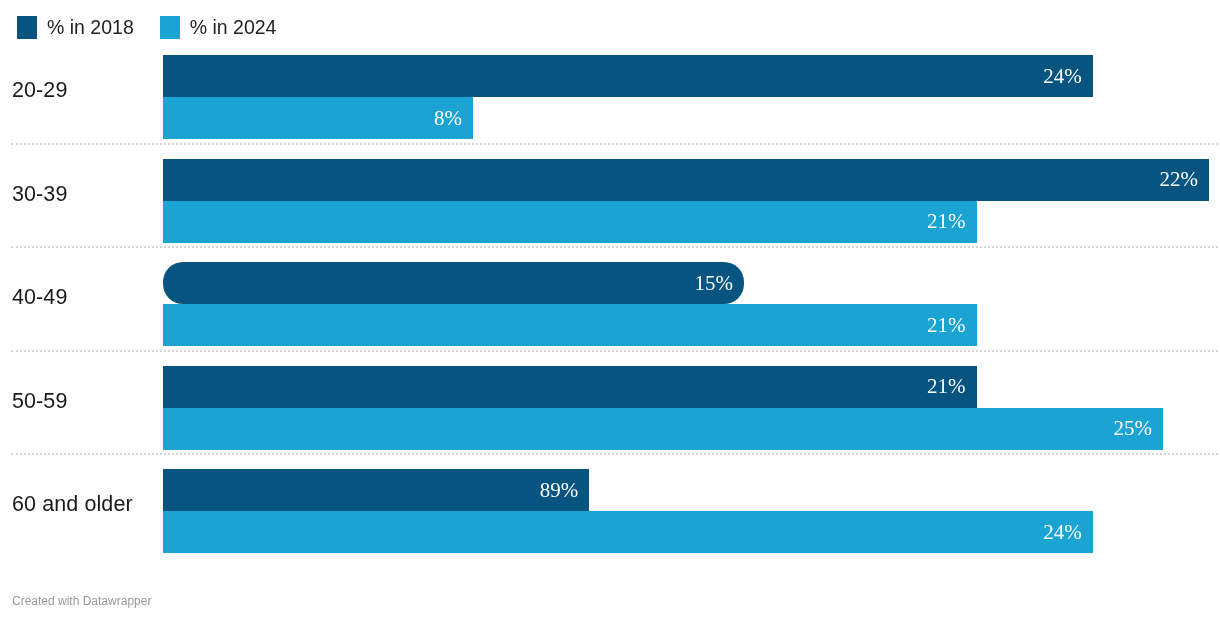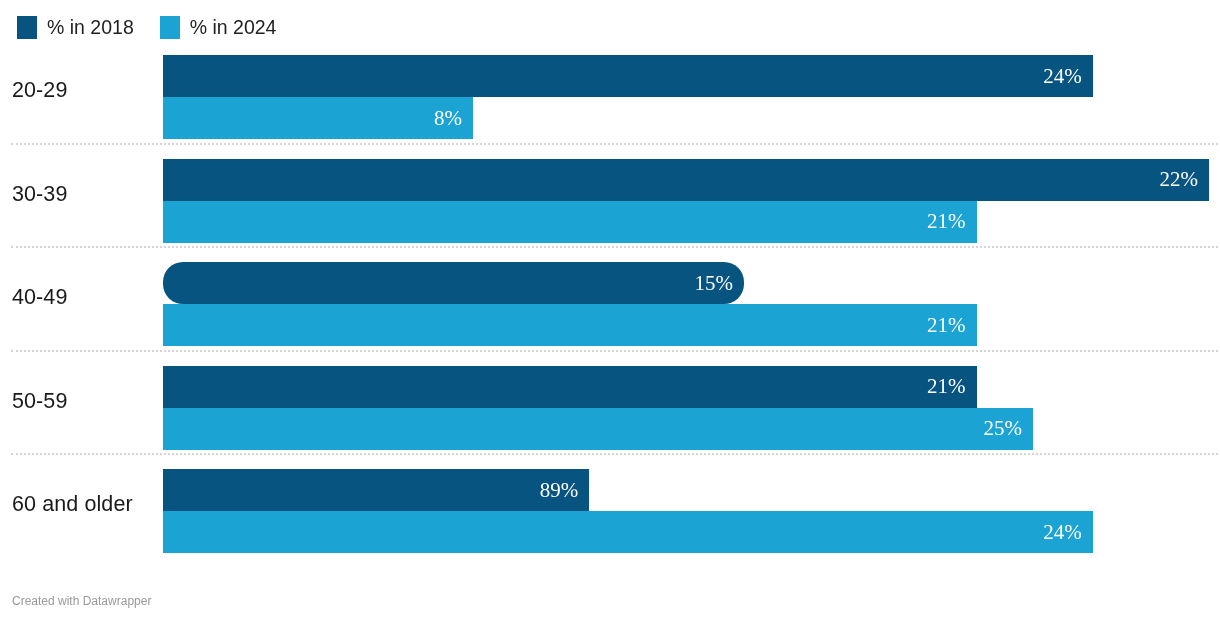--- a/index.html
+++ b/index.html
@@ -195,21 +195,21 @@
       <div class="row">
         <div class="row-separator"></div>
         <div class="row-label">50-59</div>
         <div class="bars">
           <div class="bar">
             <div class="bar-fill" style="background: rgb(7, 84, 128); width: 813.556px;">
               <span class="bar-value">21%</span>
             </div>
           </div>
           <div class="bar">
-            <div class="bar-fill" style="background: rgb(27, 163, 212); width: 870px;">
+            <div class="bar-fill" style="background: rgb(27, 163, 212); width: 1000px;">
               <span class="bar-value">25%</span>
             </div>
           </div>
         </div>
       </div>
       <div class="row">
         <div class="row-separator"></div>
         <div class="row-label">60 and older</div>
         <div class="bars">
           <div class="bar">

